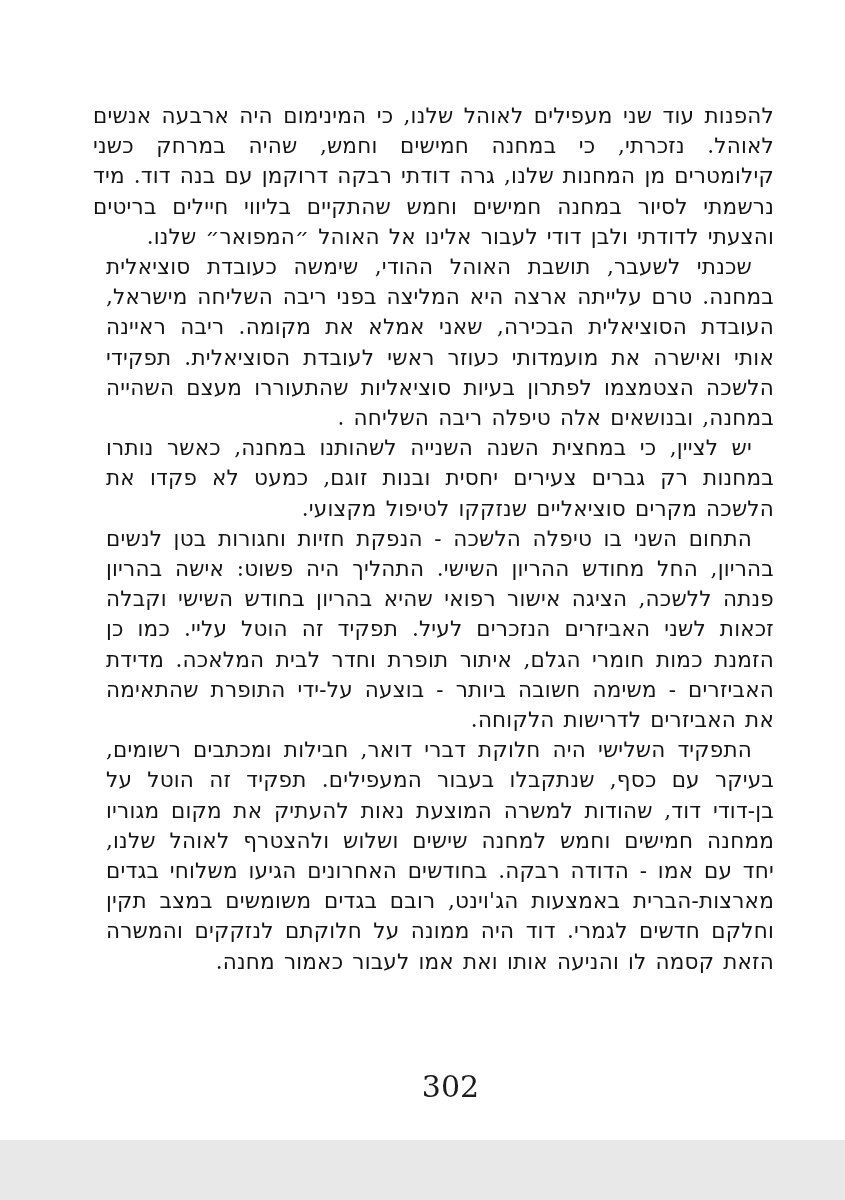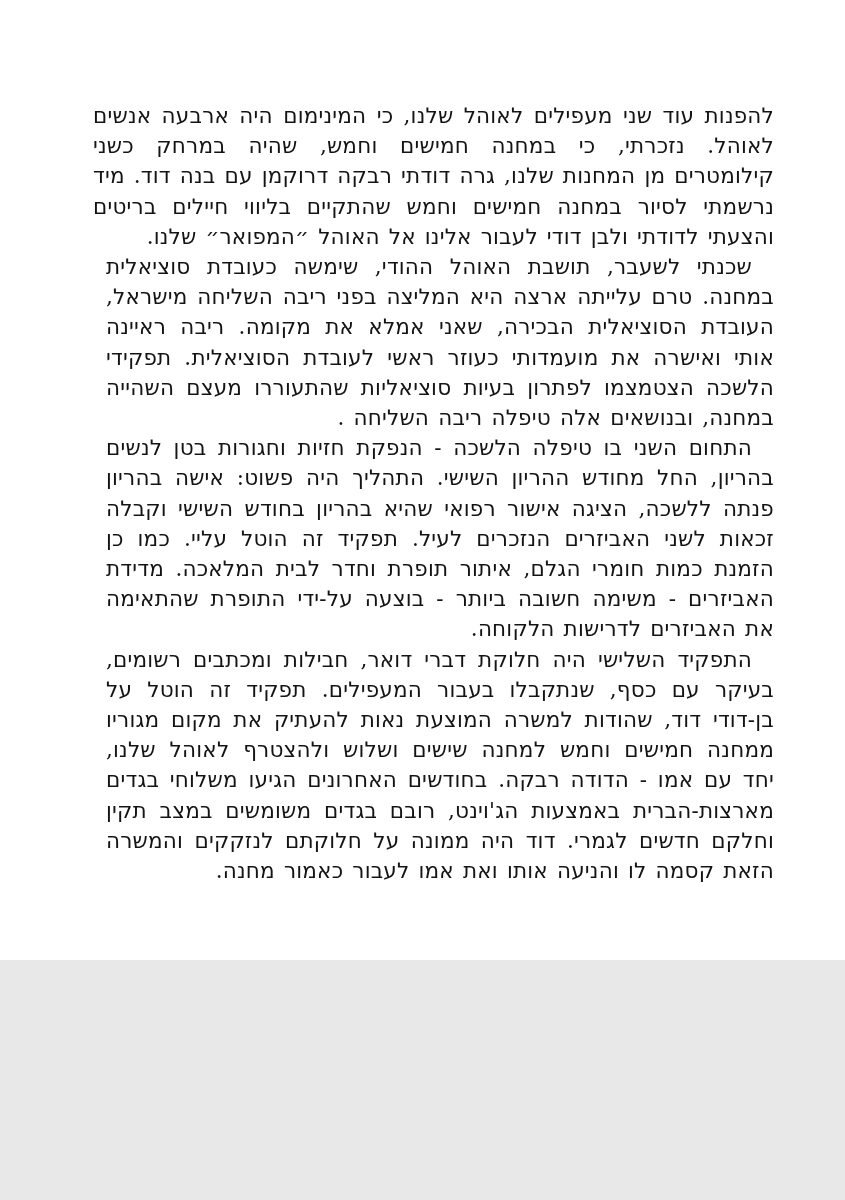--- a/index.html
+++ b/index.html
@@ -4,21 +4,21 @@
 <style>
   * { margin: 0; padding: 0; box-sizing: border-box; }
 
   html, body {
     background: #e8e8e8;
   }
 
   .page {
     position: relative;
     width: 845px;
-    height: 960px;
+    height: 1140px;
     margin: 0 auto;
     background: #ffffff;
     overflow: hidden;
     font-family: "DejaVu Serif", "DejaVu Sans", serif;
     color: #141414;
   }
 
   .text-block {
     position: absolute;
     top: 101px;
@@ -56,19 +56,20 @@
   }
 </style>
 </head>
 <body>
 
 <div class="page">
 
   <div class="text-block">
     <p class="para">להפנות עוד שני מעפילים לאוהל שלנו, כי המינימום היה ארבעה אנשים לאוהל. נזכרתי, כי במחנה חמישים וחמש, שהיה במרחק כשני קילומטרים מן המחנות שלנו, גרה דודתי רבקה דרוקמן עם בנה דוד. מיד נרשמתי לסיור במחנה חמישים וחמש שהתקיים בליווי חיילים בריטים והצעתי לדודתי ולבן דודי לעבור אלינו אל האוהל ״המפואר״ שלנו.</p>
     <p class="para indent">שכנתי לשעבר, תושבת האוהל ההודי, שימשה כעובדת סוציאלית במחנה. טרם עלייתה ארצה היא המליצה בפני ריבה השליחה מישראל, העובדת הסוציאלית הבכירה, שאני אמלא את מקומה. ריבה ראיינה אותי ואישרה את מועמדותי כעוזר ראשי לעובדת הסוציאלית. תפקידי הלשכה הצטמצמו לפתרון בעיות סוציאליות שהתעוררו מעצם השהייה במחנה, ובנושאים אלה טיפלה ריבה השליחה .</p>
+    <p class="para indent">יש לציין, כי במחצית השנה השנייה לשהותנו במחנה, כאשר נותרו במחנות רק גברים צעירים יחסית ובנות זוגם, כמעט לא פקדו את הלשכה מקרים סוציאליים שנזקקו לטיפול מקצועי.</p>
     <p class="para indent">התחום השני בו טיפלה הלשכה - הנפקת חזיות וחגורות בטן לנשים בהריון, החל מחודש ההריון השישי. התהליך היה פשוט: אישה בהריון פנתה ללשכה, הציגה אישור רפואי שהיא בהריון בחודש השישי וקבלה זכאות לשני האביזרים הנזכרים לעיל. תפקיד זה הוטל עליי. כמו כן הזמנת כמות חומרי הגלם, איתור תופרת וחדר לבית המלאכה. מדידת האביזרים - משימה חשובה ביותר - בוצעה על-ידי התופרת שהתאימה את האביזרים לדרישות הלקוחה.</p>
     <p class="para indent">התפקיד השלישי היה חלוקת דברי דואר, חבילות ומכתבים רשומים, בעיקר עם כסף, שנתקבלו בעבור המעפילים. תפקיד זה הוטל על בן-דודי דוד, שהודות למשרה המוצעת נאות להעתיק את מקום מגוריו ממחנה חמישים וחמש למחנה שישים ושלוש ולהצטרף לאוהל שלנו, יחד עם אמו - הדודה רבקה. בחודשים האחרונים הגיעו משלוחי בגדים מארצות-הברית באמצעות הג'וינט, רובם בגדים משומשים במצב תקין וחלקם חדשים לגמרי. דוד היה ממונה על חלוקתם לנזקקים והמשרה הזאת קסמה לו והניעה אותו ואת אמו לעבור כאמור מחנה.</p>
   </div>
 
   <div class="page-number">302</div>
 
 </div>
 
 </body></html>

